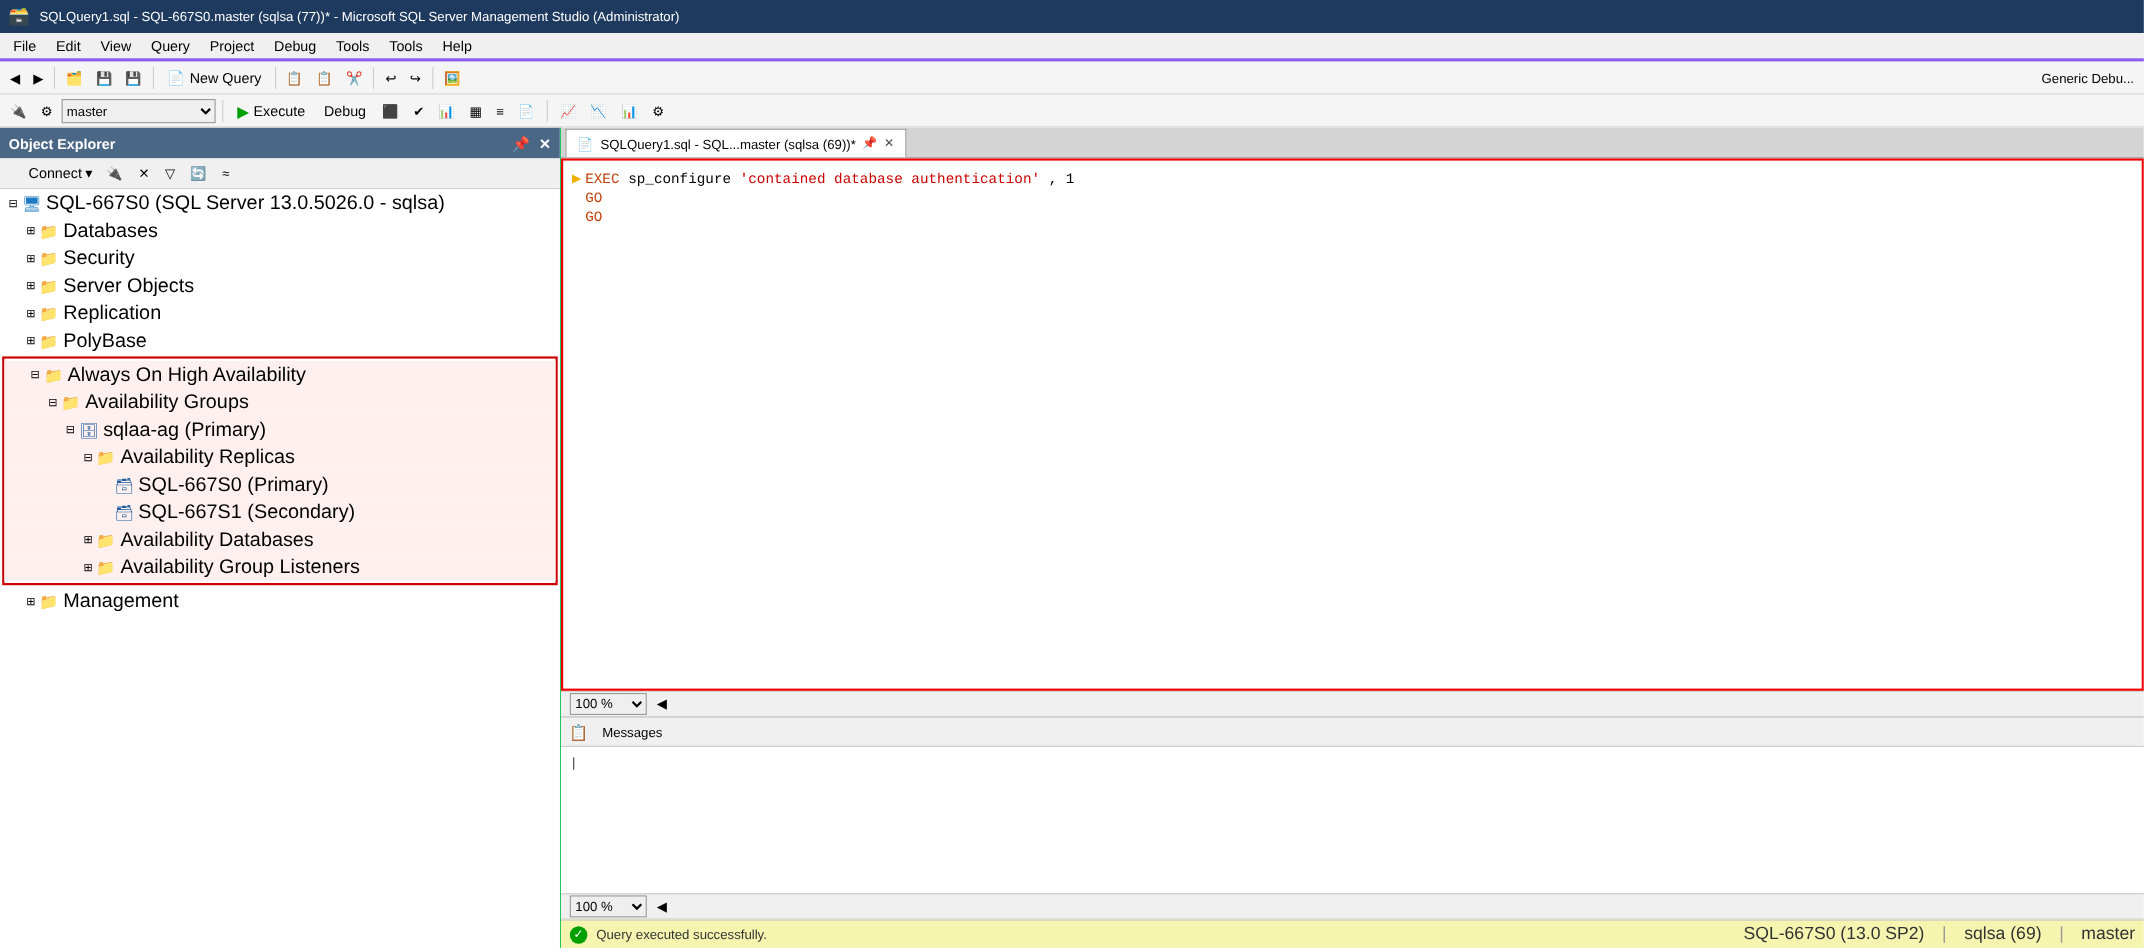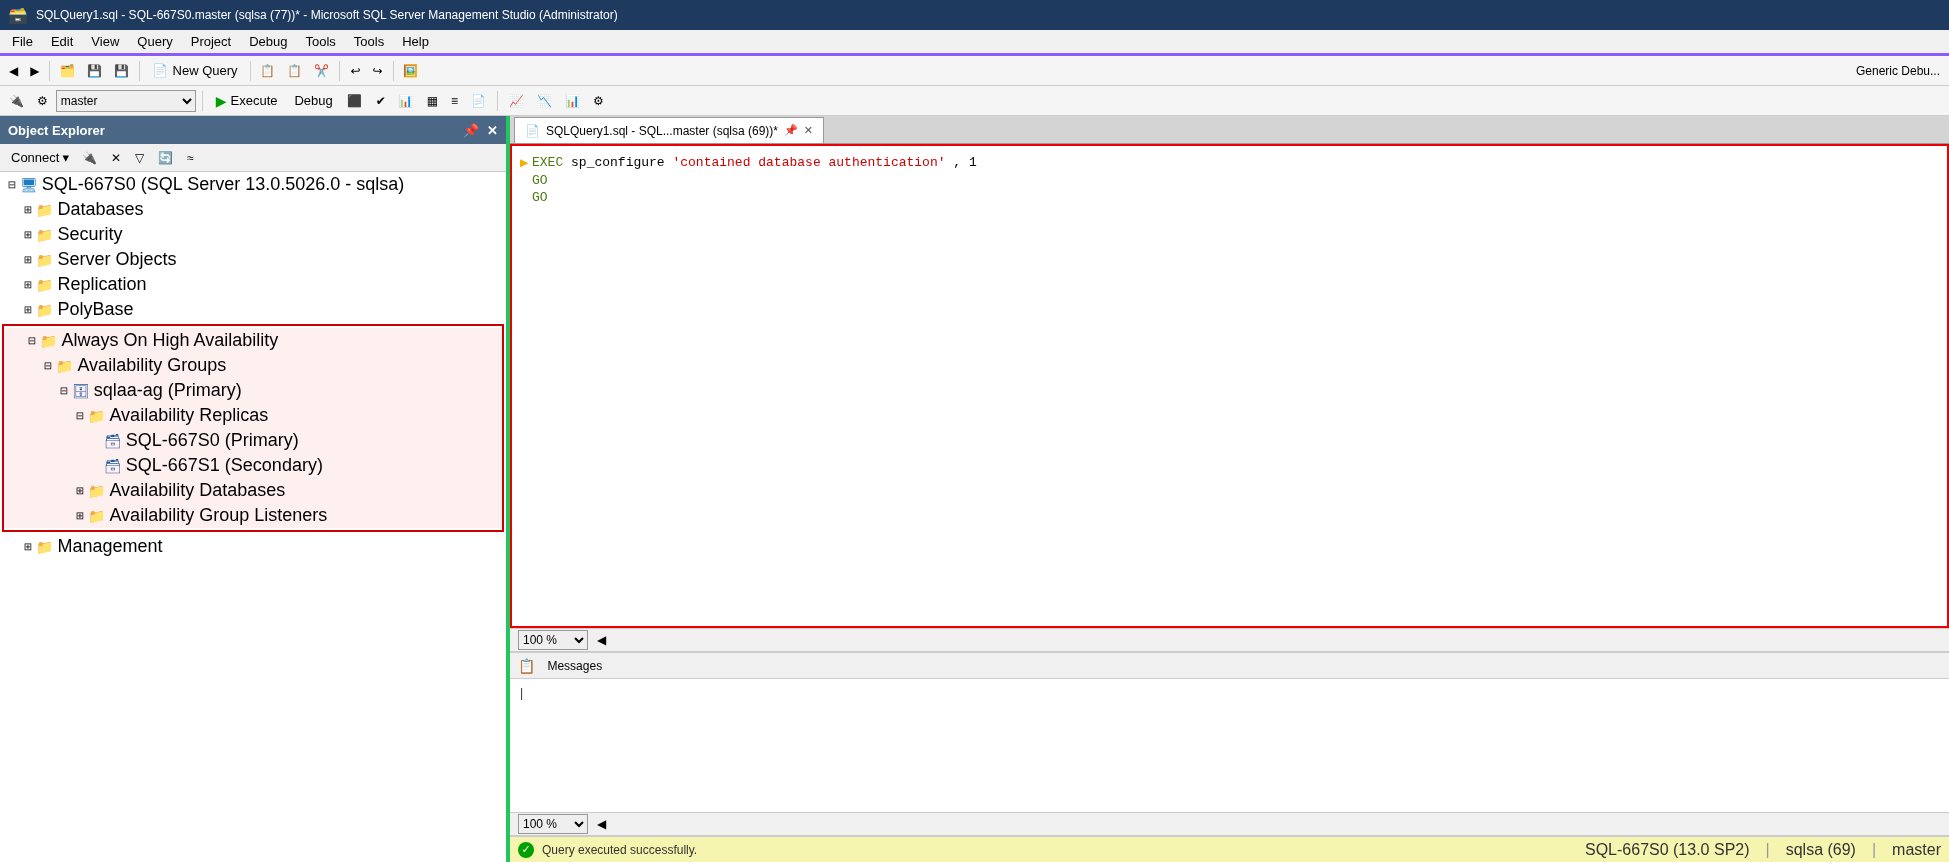--- a/index.html
+++ b/index.html
@@ -100,42 +100,42 @@
       display: flex;
       height: calc(862px - 30px - 26px - 30px - 30px);
       width: 100%;
     }
 
     
     .object-explorer {
       width: 510px;
       min-width: 510px;
       background: #f5f6f7;
-      border-right: 4px solid #22c55e;
+      border-right: 1px solid #22c55e;
       display: flex;
       flex-direction: column;
       overflow: hidden;
     }
     .oe-header {
       background: #4a6785;
       color: #fff;
       padding: 4px 8px;
       font-weight: bold;
       font-size: 13px;
       display: flex;
       align-items: center;
       justify-content: space-between;
       height: 28px;
     }
     .oe-header-icons { display: flex; gap: 8px; align-items: center; font-size: 13px; color: #fff; }
     .oe-toolbar {
       background: #f0f0f0;
       display: flex;
       align-items: center;
-      padding: 2px 7px;
+      padding: 2px 22px;
       gap: 4px;
       height: 28px;
       border-bottom: 1px solid #ccc;
     }
     .oe-toolbar-btn {
       background: none;
       border: 1px solid transparent;
       cursor: pointer;
       font-size: 12px;
       padding: 1px 4px;
@@ -220,21 +220,21 @@
       overflow: auto;
       padding: 8px;
       font-family: 'Consolas', 'Courier New', monospace;
       font-size: 13px;
       position: relative;
       border: 2px solid #e00;
     }
     .query-line { display: flex; align-items: center; margin-bottom: 2px; }
     .line-indicator { width: 12px; flex-shrink: 0; }
     .yellow-indicator { color: #f0b000; font-size: 14px; }
-    .kw-blue { color: #4d7c0f; }
+    .kw-blue { color: #c2410c; }
     .str-red { color: #cc0000; }
 
     
     .zoom-bar {
       background: #f0f0f0;
       border-top: 1px solid #ccc;
       border-bottom: 1px solid #ccc;
       display: flex;
       align-items: center;
       padding: 2px 8px;

